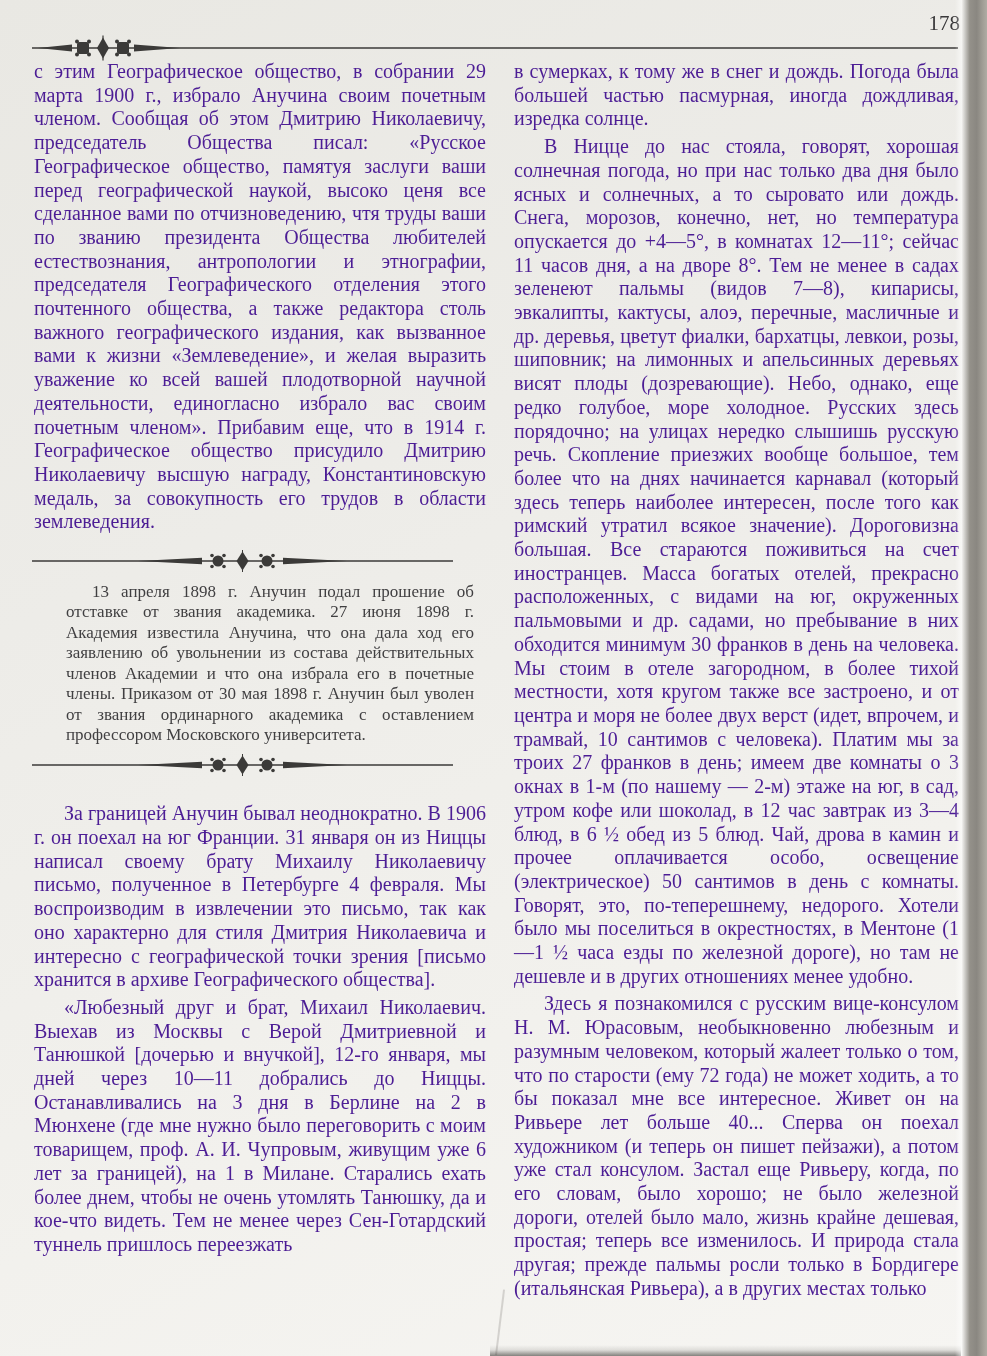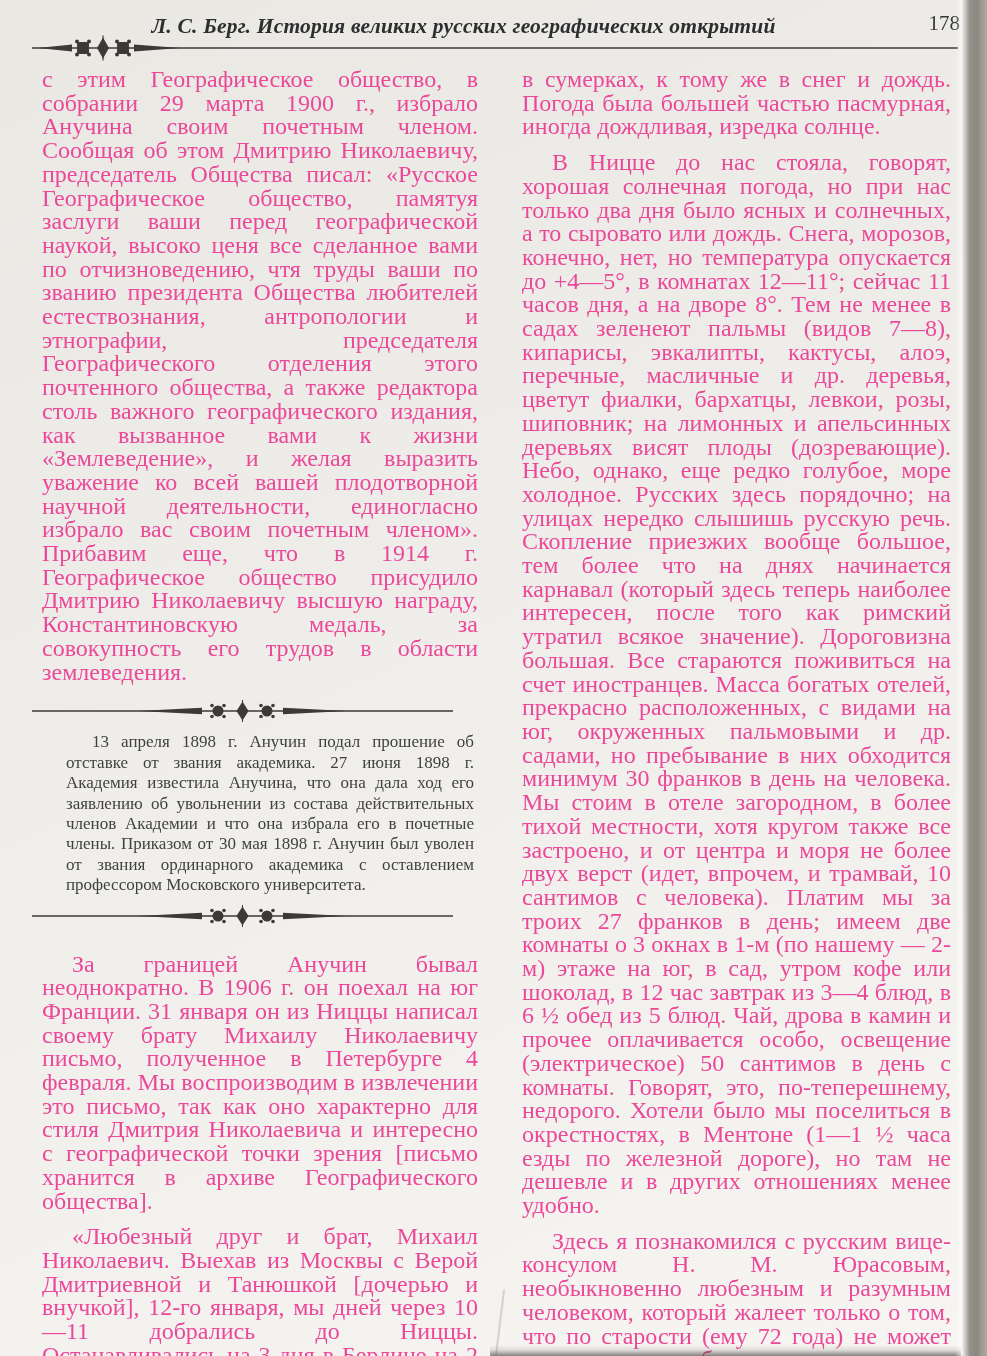--- a/index.html
+++ b/index.html
@@ -56,26 +56,26 @@
     position: absolute;
     top: 56px;
     left: 30px;
     width: 933px;
     display: grid;
     grid-template-columns: 460px 453px;
     column-gap: 20px;
   }
   .col { min-width: 0; }
   .body-text {
-    margin: 12px;
-    font-size: 24px;
+    margin: 4px;
+    font-size: 20px;
     line-height: 23.7px;
     text-align: justify;
     text-justify: inter-word;
-    color: #ec4899;
+    color: #4c1d95;
   }
   .body-text.indent { text-indent: 30px; }
   .inset-note {
     margin: 8px;
     padding: 0 8px 0 28px;
     font-size: 17px;
     line-height: 20.4px;
     text-align: justify;
     text-indent: 26px;
     color: #403f41;
@@ -123,21 +123,20 @@
   }
   .ornament-stroke { stroke: #3b3a38; }
   .ornament-fill { fill: #3b3a38; }
 </style>
 </head>
 <body>
 
 <div class="page">
 
   <header class="page-header">
-    <div class="running-title">Л. С. Берг. История великих русских географических открытий</div>
     <div class="page-number">178</div>
     <svg class="header-rule" viewBox="0 0 930 28" preserveAspectRatio="none">
       <line class="ornament-stroke" x1="2" y1="14" x2="928" y2="14" stroke-width="1.6"></line>
       <polygon class="ornament-fill" points="8,14 42,10.5 42,17.5"></polygon>
       <polygon class="ornament-fill" points="150,14 104,10.5 104,17.5"></polygon>
       <rect class="ornament-fill" x="47" y="8" width="12" height="12" rx="2.5" transform="rotate(0 53 14)"></rect>
       <circle class="ornament-fill" cx="47" cy="7.5" r="2"></circle>
       <circle class="ornament-fill" cx="59" cy="7.5" r="2"></circle>
       <circle class="ornament-fill" cx="47" cy="20.5" r="2"></circle>
       <circle class="ornament-fill" cx="59" cy="20.5" r="2"></circle>

